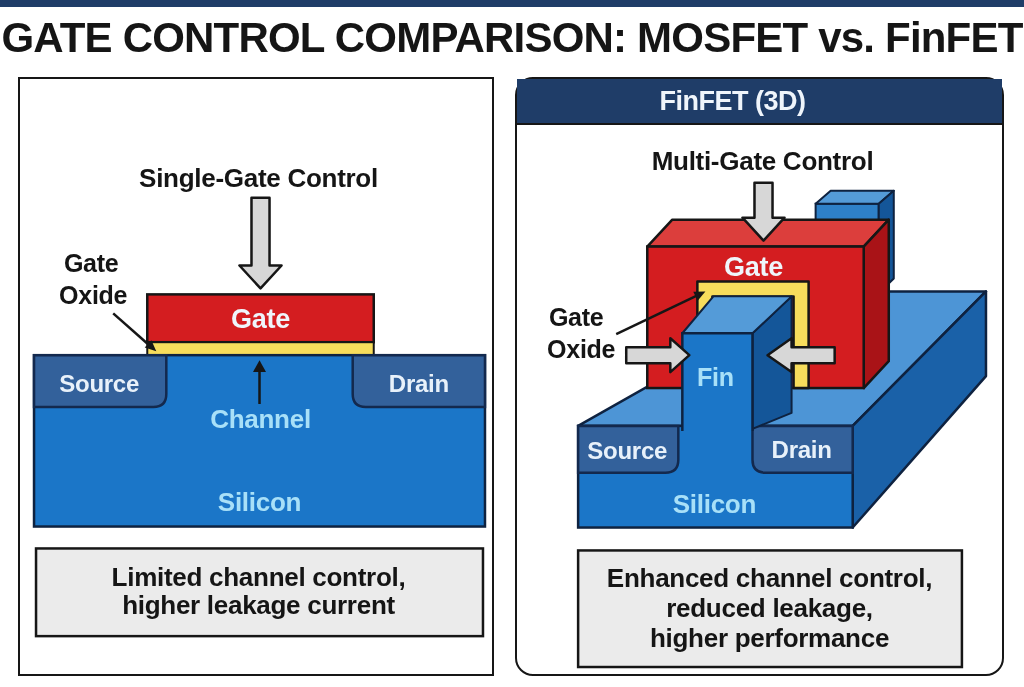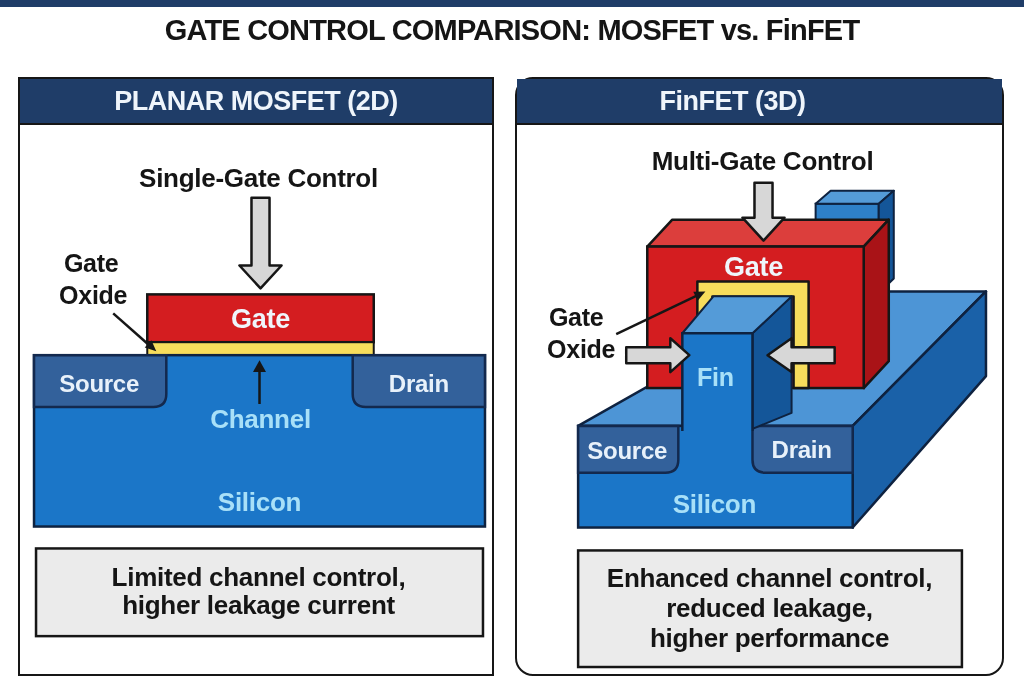--- a/index.html
+++ b/index.html
@@ -1,42 +1,39 @@
 <!DOCTYPE html>
 <html><head>
 <meta charset="utf-8">
 <style>
   html,body{margin:0;padding:0;background:#ffffff;}
   body{width:1024px;height:687px;position:relative;overflow:hidden;
        font-family:"Liberation Sans",sans-serif;}
   .topbar{position:absolute;left:0;top:0;width:1024px;height:7px;}
   .main-title{position:absolute;left:0;top:14px;width:1024px;text-align:center;
-      font-size:29px;font-weight:bold;letter-spacing:-0.8px;color:#151515;}
+      font-size:42px;font-weight:bold;letter-spacing:-0.8px;color:#151515;}
   .panel{position:absolute;top:77px;height:599px;background:#ffffff;
       border:2.5px solid #161616;box-sizing:border-box;}
   #panel-left{left:18px;width:476px;}
   #panel-right{left:515px;width:489px;border-radius:18px;}
   .panel-header{height:46px;box-sizing:border-box;border-bottom:2.5px solid #161616;
       display:flex;align-items:center;justify-content:center;
       font-size:27px;font-weight:bold;letter-spacing:-0.5px;color:#EFF5FB;}
   #panel-right .panel-header span{transform:translateX(-27px);}
   .diagram{position:absolute;left:0;top:46px;width:100%;height:548px;}
   svg text{font-family:"Liberation Sans",sans-serif;font-weight:bold;letter-spacing:-0.3px;}
 </style>
 </head>
 <body>
 
 <div class="topbar" style="background: rgb(31, 61, 104);"></div>
 
 <div class="main-title">GATE CONTROL COMPARISON: MOSFET vs. FinFET</div>
 
 <div class="panel" id="panel-left">
-  <div class="panel-header" style="background: rgb(31, 61, 104);">
-    <span>PLANAR MOSFET (2D)</span>
-  </div>
   <svg class="diagram" viewBox="20 123 471 550" preserveAspectRatio="none">
 
     <text x="258" y="185" text-anchor="middle" font-size="26" fill="#151515">Single-Gate Control</text>
     <path d="M251,196 L269,196 L269,264 L281,264 L260,287 L239,264 L251,264 Z" stroke="#161616" stroke-width="2.5" stroke-linejoin="round" fill="#D7D7D7"></path>
 
     <rect x="147" y="293" width="226" height="48" stroke="#161616" stroke-width="2.5" fill="#D41D20"></rect>
     <rect x="147" y="341" width="226" height="13" stroke="#161616" stroke-width="2" fill="#F7DD5C"></rect>
     <text x="260" y="327" text-anchor="middle" font-size="27" fill="#EFF5FB">Gate</text>
 
     <rect x="34" y="354" width="450" height="172" stroke="#0E2240" stroke-width="2.5" fill="#1B76C8"></rect>

